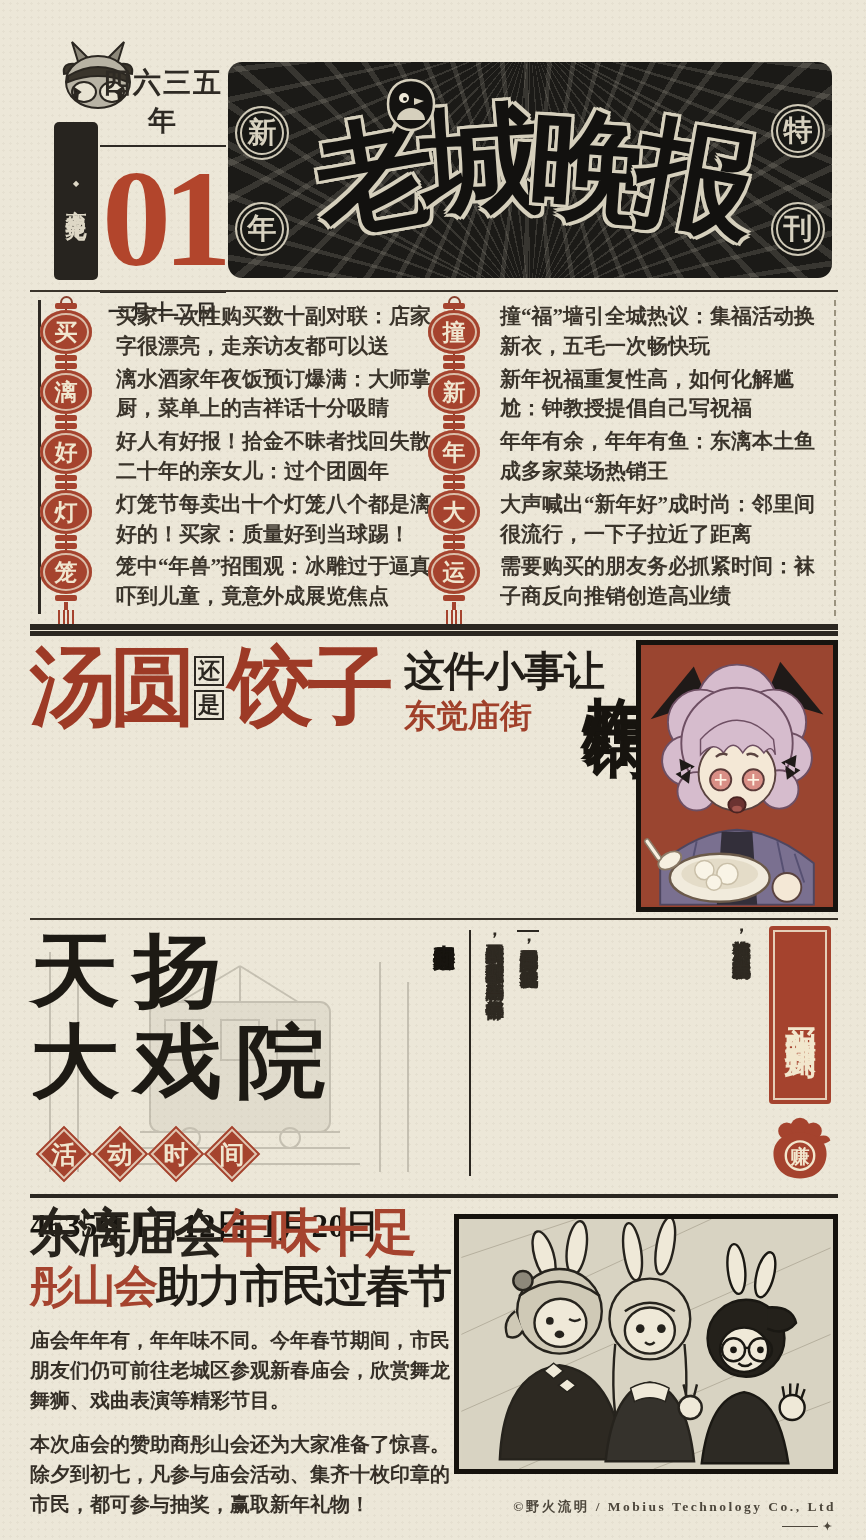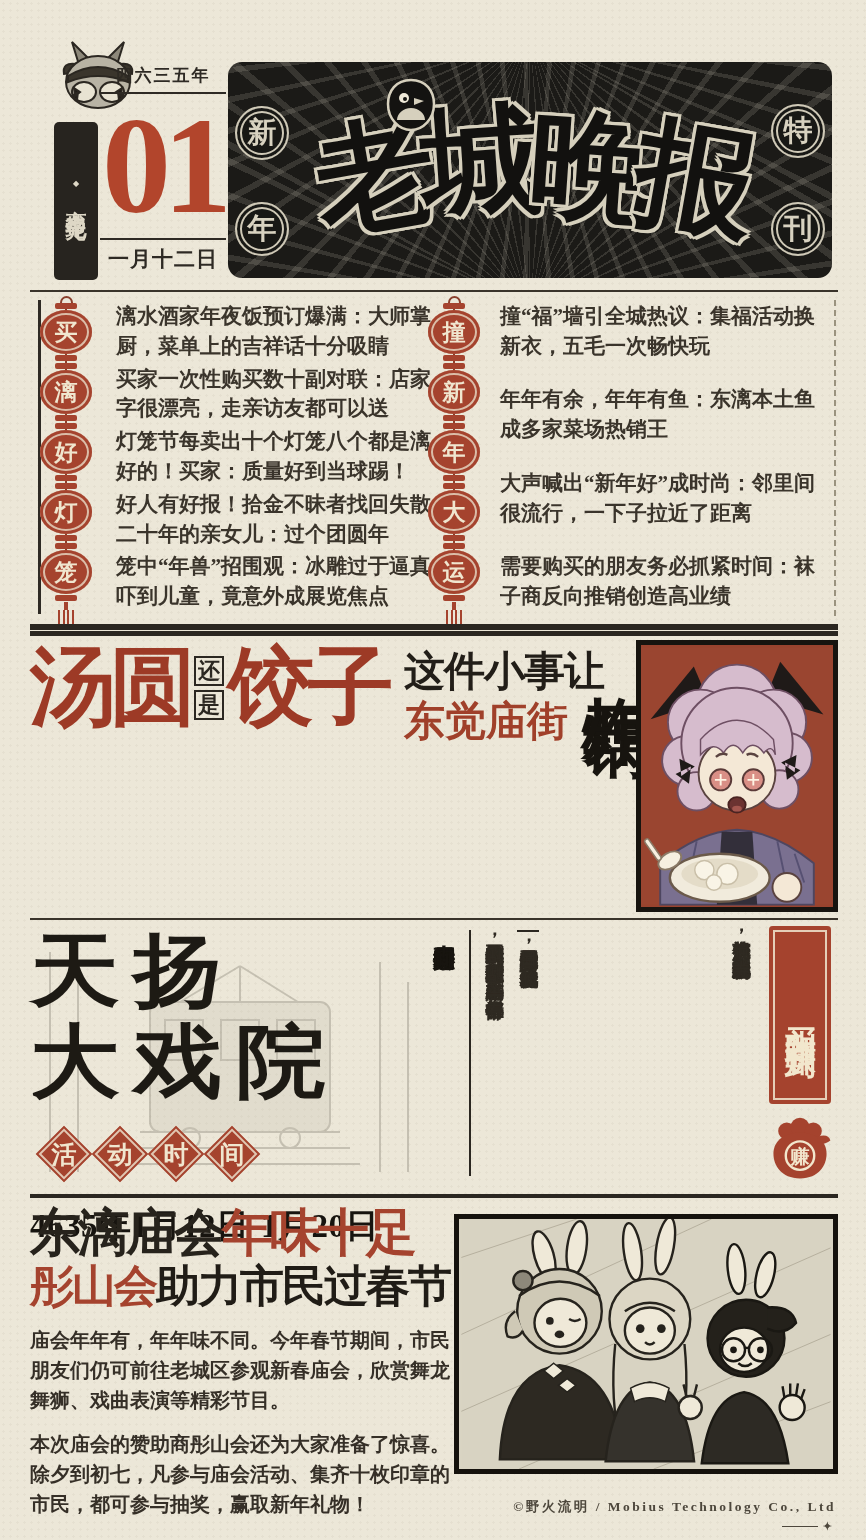--- a/index.html
+++ b/index.html
@@ -10,21 +10,21 @@
     background-size:7px 7px;
     font-family:"Liberation Serif","DejaVu Serif",serif;color:#2e2a24;}
 
   
   .mascot{position:absolute;left:50px;top:40px;width:96px;height:80px;}
   .era-banner{position:absolute;left:54px;top:122px;width:44px;height:158px;background:#27241f;border-radius:5px;
     display:flex;flex-direction:column;align-items:center;justify-content:center;gap:5px;color:#ded8c6;}
   .era-banner .era-txt{writing-mode:vertical-rl;text-orientation:upright;font-size:21px;font-weight:700;letter-spacing:4px;}
   .era-dot{font-size:8px;line-height:1;}
   .date-block{position:absolute;left:100px;top:64px;width:126px;text-align:center;}
-  .date-year{font-size:17px;font-weight:700;letter-spacing:2px;padding-bottom:5px;border-bottom:2.5px solid #2e2a24;}
+  .date-year{font-size:28px;font-weight:700;letter-spacing:2px;padding-bottom:5px;border-bottom:2.5px solid #2e2a24;}
   .date-num{font-size:138px;font-weight:900;color:#b2452c;line-height:1.04;letter-spacing:-8px;}
   .date-day{font-size:21px;font-weight:700;letter-spacing:1px;border-top:2.5px solid #2e2a24;padding-top:5px;}
 
   .masthead{position:absolute;left:228px;top:62px;width:604px;height:216px;background:#1b1a17;border-radius:14px;overflow:hidden;}
   .masthead::before{content:"";position:absolute;inset:0;
     background:
       repeating-conic-gradient(from 120deg at 50% -12%, rgba(205,199,183,.16) 0 1.1deg, transparent 1.1deg 5.5deg),
       repeating-conic-gradient(from -62deg at 50% 114%, rgba(205,199,183,.16) 0 1.1deg, transparent 1.1deg 5.5deg);}
   .mast-title{position:absolute;inset:0;display:flex;align-items:center;justify-content:center;
     font-size:120px;font-weight:900;color:#12110f;letter-spacing:-12px;
@@ -67,21 +67,21 @@
   
   .article{position:absolute;left:30px;top:631px;width:808px;height:289px;
     border-top:5px solid #2b2721;border-bottom:2px solid #39332a;}
   .hl-row{display:flex;align-items:flex-start;gap:4px;margin-top:8px;height:112px;}
   .hl-red1,.hl-red2{font-size:86px;font-weight:900;color:#9d3a26;letter-spacing:-6px;line-height:1;}
   .hl-mid{display:flex;flex-direction:column;gap:4px;margin-top:12px;}
   .hl-mid b{width:30px;height:30px;border:2.5px solid #2b2721;color:#2b2721;font-size:22px;font-weight:900;
     display:flex;align-items:center;justify-content:center;}
   .hl-right{display:flex;flex-direction:column;margin-top:6px;margin-left:12px;}
   .hl-black{font-size:41px;font-weight:900;color:#221e18;letter-spacing:-1px;line-height:1.05;}
-  .hl-red3{font-size:41px;font-weight:900;color:#a0402a;line-height:1.1;margin-top:6px;}
+  .hl-red3{font-size:32px;font-weight:900;color:#a0402a;line-height:1.1;margin-top:6px;}
   .art-body{width:548px;font-size:21.5px;font-weight:700;line-height:1.5;color:#3a342b;margin-top:12px;}
   .art-body p{margin:0;} .art-body p+p{margin-top:18px;}
   .blast{position:absolute;left:552px;top:8px;height:256px;writing-mode:vertical-rl;text-orientation:upright;
     font-size:66px;font-weight:900;color:#17140f;letter-spacing:10px;line-height:1;}
   .art-photo{position:absolute;right:0;top:4px;width:202px;height:272px;border:5px solid #17140f;background:#99432e;overflow:hidden;}
 
   
   .theater{position:absolute;left:30px;top:922px;width:808px;height:276px;border-bottom:4px solid #2b2721;}
   .t-left{position:absolute;left:0;top:0;width:398px;height:100%;}
   .t-bg{position:absolute;left:0;top:20px;width:398px;height:240px;opacity:.3;}
@@ -214,24 +214,24 @@
         </div>
         <div class="lantern">
           <i class="cap"></i>
           <span class="lan-body">
             <b>笼</b>
           </span>
           <i class="cap"></i>
         </div>
       </div>
     <div class="items items-left">
+        <div class="news-item">买家一次性购买数十副对联：店家字很漂亮，走亲访友都可以送</div>
         <div class="news-item">漓水酒家年夜饭预订爆满：大师掌厨，菜单上的吉祥话十分吸睛</div>
-        <div class="news-item">买家一次性购买数十副对联：店家字很漂亮，走亲访友都可以送</div>
+        <div class="news-item">好人有好报！拾金不昧者找回失散二十年的亲女儿：过个团圆年</div>
         <div class="news-item">灯笼节每卖出十个灯笼八个都是漓好的！买家：质量好到当球踢！</div>
-        <div class="news-item">好人有好报！拾金不昧者找回失散二十年的亲女儿：过个团圆年</div>
         <div class="news-item">笼中“年兽”招围观：冰雕过于逼真吓到儿童，竟意外成展览焦点</div>
       </div>
     <div class="lan-string string-center">
       <i class="tassel"></i>
     <div class="lantern">
           <i class="cap"></i>
           <span class="lan-body">
             <b>撞</b>
           </span>
           <i class="cap"></i>
@@ -260,20 +260,21 @@
         <div class="lantern">
           <i class="cap"></i>
           <span class="lan-body">
             <b>运</b>
           </span>
           <i class="cap"></i>
         </div>
       </div>
     <div class="items items-right">
         <div class="news-item">撞“福”墙引全城热议：集福活动换新衣，五毛一次畅快玩</div>
+        <div class="news-item">新年祝福重复性高，如何化解尴尬：钟教授提倡自己写祝福</div>
         <div class="news-item">年年有余，年年有鱼：东漓本土鱼成多家菜场热销王</div>
         <div class="news-item">大声喊出“新年好”成时尚：邻里间很流行，一下子拉近了距离</div>
         <div class="news-item">需要购买的朋友务必抓紧时间：袜子商反向推销创造高业绩</div>
       </div>
   </div>
 
   <div class="article">
     <div class="hl-row">
       <span class="hl-red1">汤圆</span>
       <span class="hl-mid">

